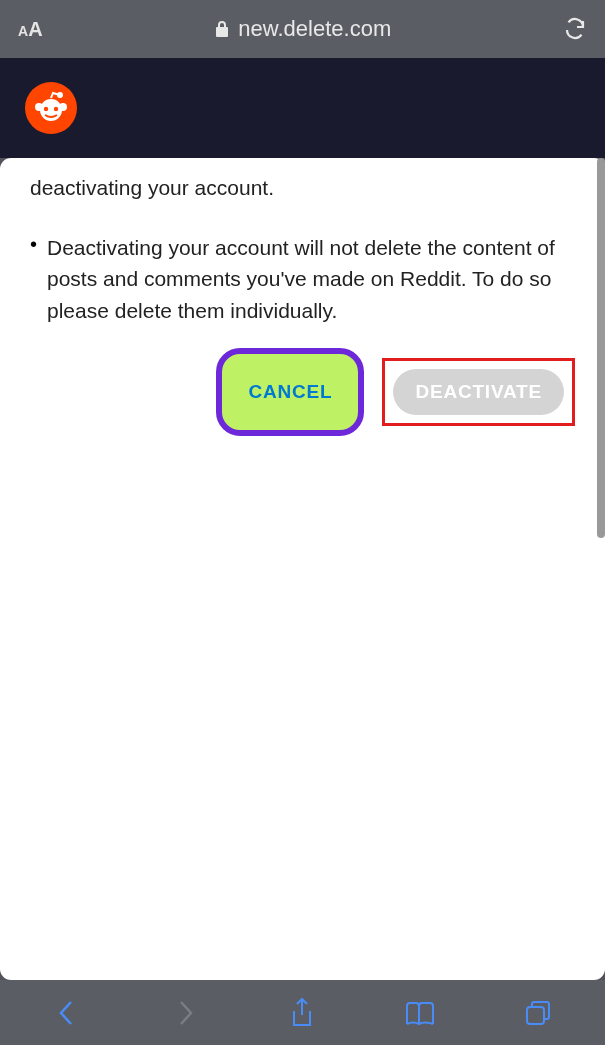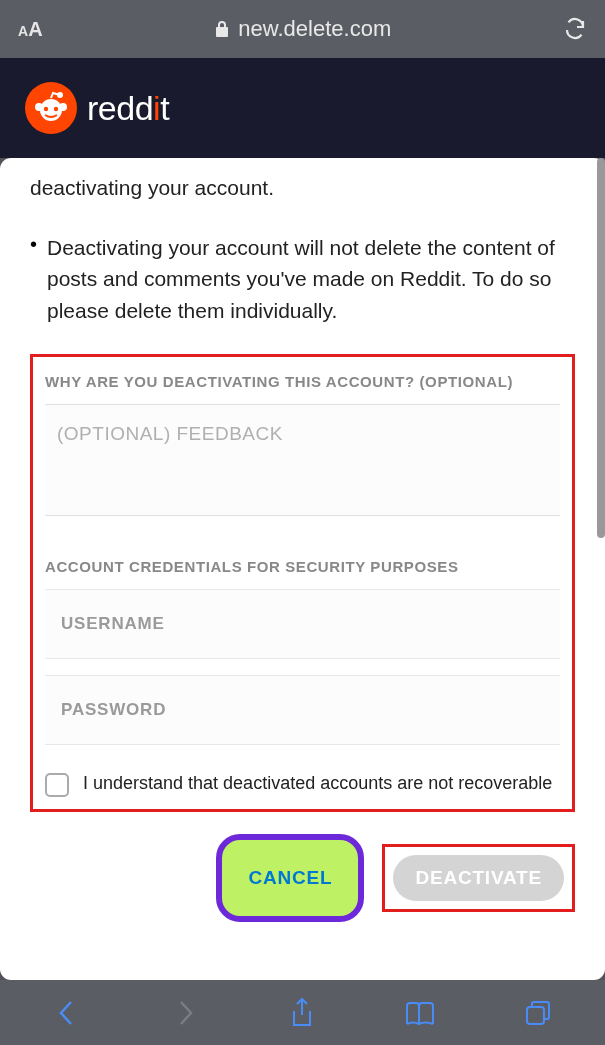--- a/index.html
+++ b/index.html
@@ -228,43 +228,29 @@
           <circle cx="8" cy="19" r="4"></circle>
           <circle cx="32" cy="19" r="4"></circle>
           <circle cx="29" cy="7" r="3"></circle>
           <path d="M20 10l2 -5 7 2" stroke="#fff" stroke-width="2" fill="none"></path>
         </g>
         <circle cx="15" cy="21" r="2.2" fill="#ff4500"></circle>
         <circle cx="25" cy="21" r="2.2" fill="#ff4500"></circle>
         <path d="M14 27 Q20 31 26 27" stroke="#ff4500" stroke-width="1.8" fill="none"></path>
       </svg>
   </div>
-  <div class="reddit-text"><span>redd</span><span class="accent">i</span><span>t</span></div>
 </div>
 
 <div class="content-area">
   <div class="info-text">deactivating your account.</div>
   <div class="bullet-row">
     <div class="bullet">•</div>
     <div class="info-text" style="padding-top:0">Deactivating your account will not delete the content of posts and comments you've made on Reddit. To do so please delete them individually.</div>
   </div>
 
-  <div class="highlight-box1">
-    <div class="section-label">WHY ARE YOU DEACTIVATING THIS ACCOUNT? (OPTIONAL)</div>
-    <textarea class="textarea-box" placeholder="(OPTIONAL) FEEDBACK" style=""></textarea>
-
-    <div class="cred-label">ACCOUNT CREDENTIALS FOR SECURITY PURPOSES</div>
-    <input class="input-box" type="text" placeholder="USERNAME" style="">
-    <input class="input-box" type="password" placeholder="PASSWORD" style="">
-
-    <div class="checkbox-row">
-      <div class="checkbox"></div>
-      <div class="checkbox-label">I understand that deactivated accounts are not recoverable</div>
-    </div>
-  </div>
 
   <div class="button-row">
     <button class="cancel-btn">CANCEL</button>
     <div class="deactivate-wrap">
       <button class="deactivate-btn">DEACTIVATE</button>
     </div>
   </div>
 </div>
 
 <div class="scrollbar"></div>

